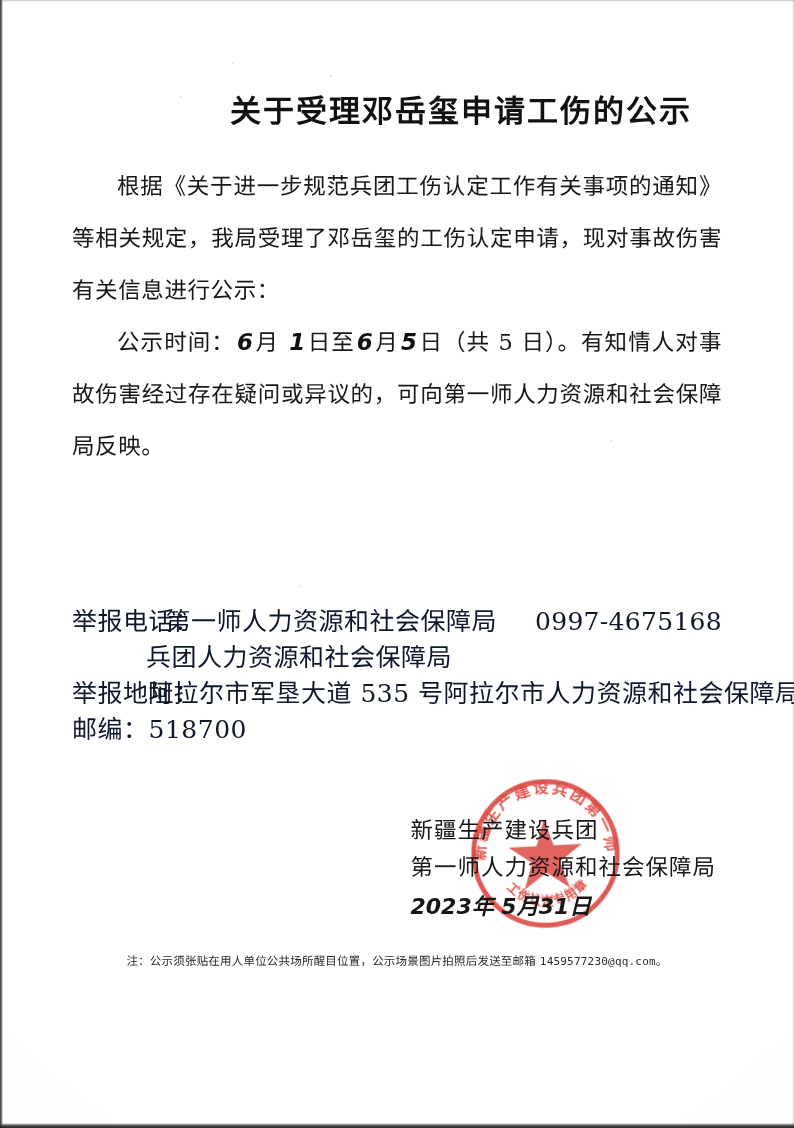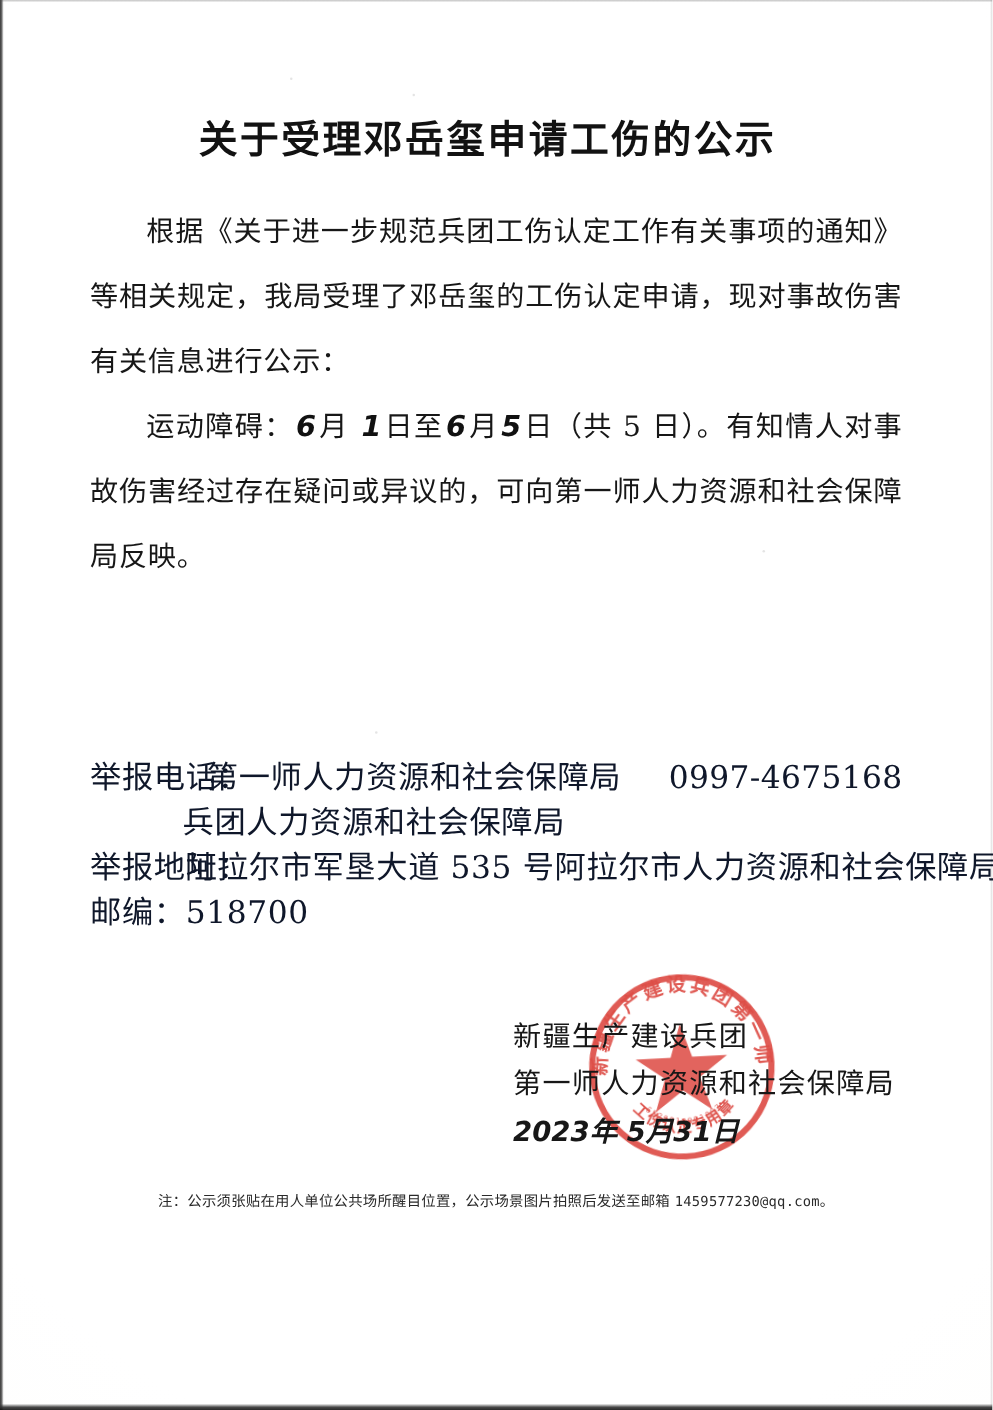--- a/index.html
+++ b/index.html
@@ -57,27 +57,26 @@
     position: relative;
     z-index: 3;
     padding: 0;
   }
 
   
   .doc-title {
     position: absolute;
     left: 0; top: 86px;
     width: 692px;
-    text-align: center;
+    text-align: right;
     font-family: "DejaVu Sans", "Liberation Sans", sans-serif;
     font-weight: bold;
     font-size: 31px;
     letter-spacing: 2px;
     color: #121212;
-    padding-left: 44px;
   }
 
   
   .body-block {
     position: absolute;
     left: 72px;
     top: 160px;
     width: 650px;
   }
   .para {
@@ -217,21 +216,21 @@
 
 <div class="content">
 
   <div class="doc-title">关于受理邓岳玺申请工伤的公示</div>
 
   <div class="body-block">
 
     <p class="para indent">根据《关于进一步规范兵团工伤认定工作有关事项的通知》等相关规定，我局受理了邓岳玺的工伤认定申请，现对事故伤害有关信息进行公示：</p>
 
 
-    <p class="para indent"><span>运动障碍：</span><span class="hand">6</span><span>月</span>&nbsp;<span class="hand">1</span><span>日至</span><span class="hand">6</span><span>月</span><span class="hand">5</span><span>日（共 5 日）。有知情人对事故伤害经过存在疑问或异议的，可向第一师人力资源和社会保障局反映。</span></p>
+    <p class="para indent"><span>公示时间：</span><span class="hand">6</span><span>月</span>&nbsp;<span class="hand">1</span><span>日至</span><span class="hand">6</span><span>月</span><span class="hand">5</span><span>日（共 5 日）。有知情人对事故伤害经过存在疑问或异议的，可向第一师人力资源和社会保障局反映。</span></p>
   </div>
 
   <div class="contact-block">
 
     <div class="c-row">
       <span class="c-label">举报电话：</span>
       <span class="c-org">第一师人力资源和社会保障局</span>
       <span class="c-num">0997-4675168</span>
     </div>
 

